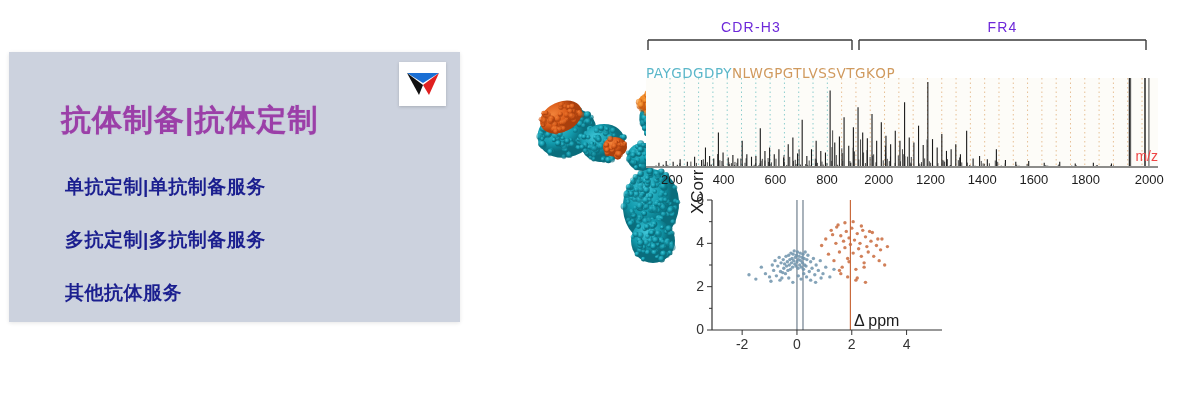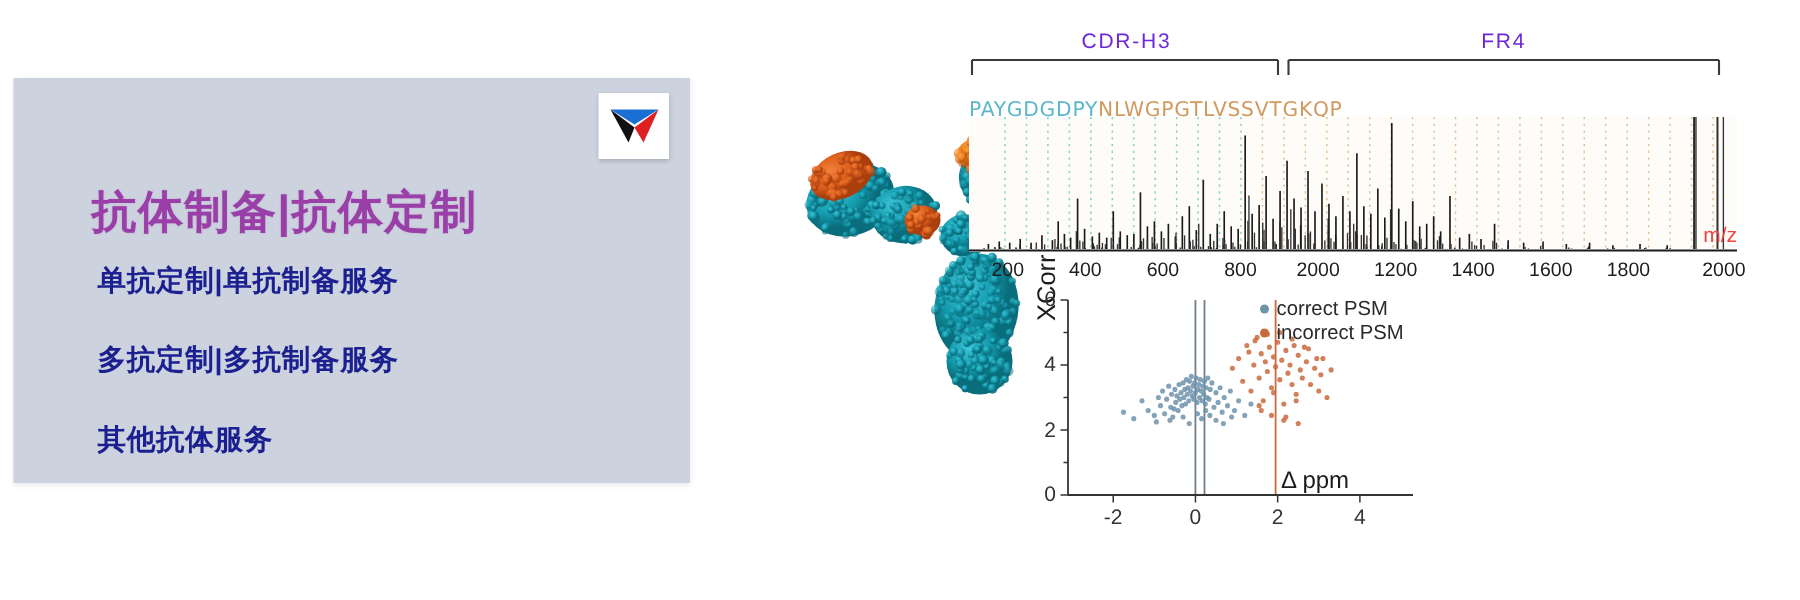--- a/index.html
+++ b/index.html
@@ -38,21 +38,20 @@
   #promo-title {
     position: absolute;
     left: 52px;
     top: 48px;
     font-size: 30px;
     font-weight: 700;
     color: #9b3fa8;
     letter-spacing: 1px;
     white-space: nowrap;
     text-shadow: 0 0 1px rgba(155,63,168,0.4);
-    margin-top: 21px;
   }
   .promo-link {
     position: absolute;
     left: 56px;
     font-size: 19px;
     font-weight: 700;
     color: #1b1f8f;
     white-space: nowrap;
     letter-spacing: 0.5px;
   }
@@ -1354,25 +1353,15 @@
         <div class="sc-ytick" style="top: 85.6667px;">2</div>
         <div class="sc-ytick" style="top: 42.3333px;">4</div>
         <div class="sc-ytick" style="top: -1px;">6</div>
       </div>
     <div id="sc-xticks">
         <div class="sc-xtick" style="left: 60.1481px;">-2</div>
         <div class="sc-xtick" style="left: 114.963px;">0</div>
         <div class="sc-xtick" style="left: 169.778px;">2</div>
         <div class="sc-xtick" style="left: 224.593px;">4</div>
       </div>
-    <div id="scatter-legend">
-        <div class="legend-row">
-          <span class="legend-dot" style="background: rgb(111, 147, 171);"></span>
-          <span>correct PSM</span>
-        </div>
-        <div class="legend-row">
-          <span class="legend-dot" style="background: rgb(201, 106, 60);"></span>
-          <span>incorrect PSM</span>
-        </div>
-      </div>
   </div>
 
 </div>
 
 </body></html>

